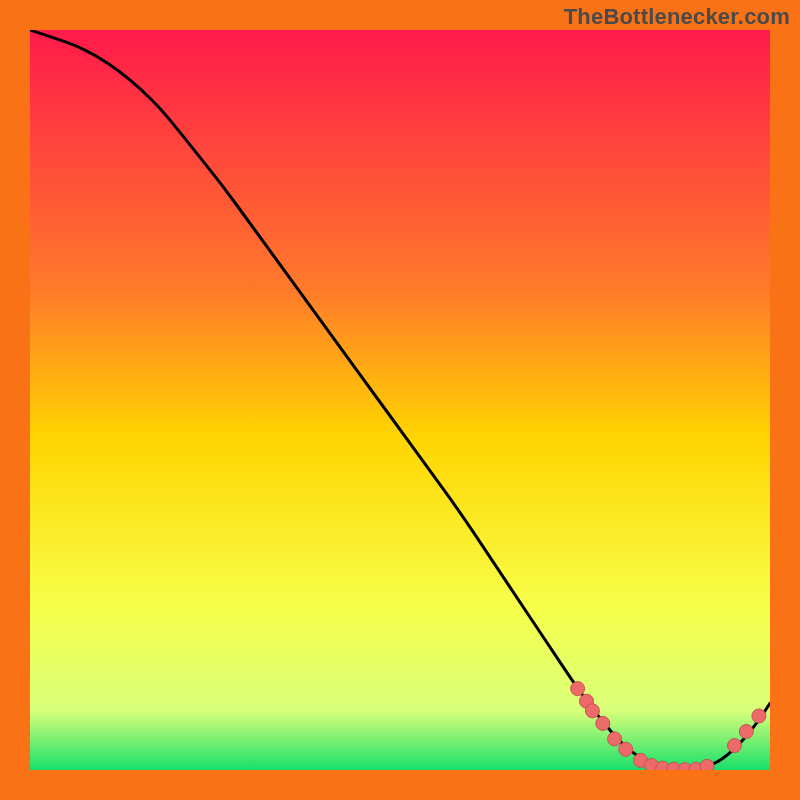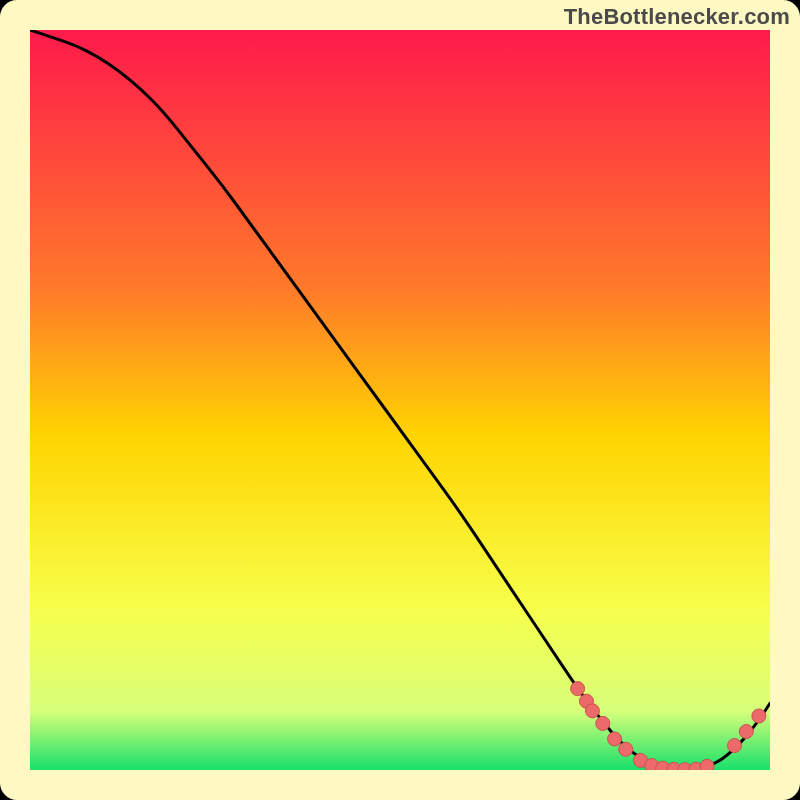--- a/index.html
+++ b/index.html
@@ -8,22 +8,21 @@
     width: 800px;
     height: 800px;
     background: #000;
     overflow: hidden;
     font-family: Arial, Helvetica, sans-serif;
   }
   .stage {
     position: relative;
     width: 800px;
     height: 800px;
-    background: #fef9c3;
-    border-radius: 17px;
+    background: #f97316;
   }
   .watermark {
     position: absolute;
     top: 4px;
     right: 10px;
     color: #4a4a4a;
     font-size: 22px;
     font-weight: 600;
     letter-spacing: 0.2px;
     user-select: none;

